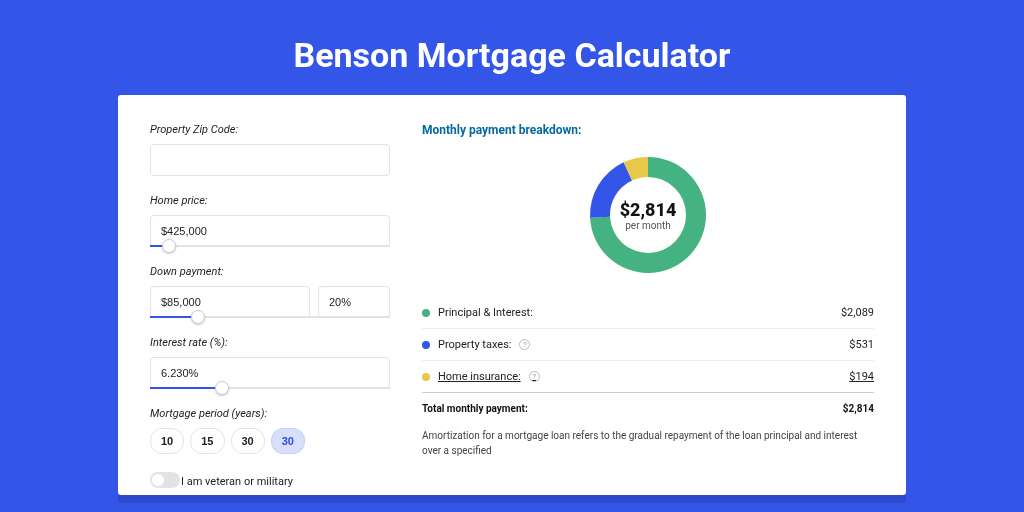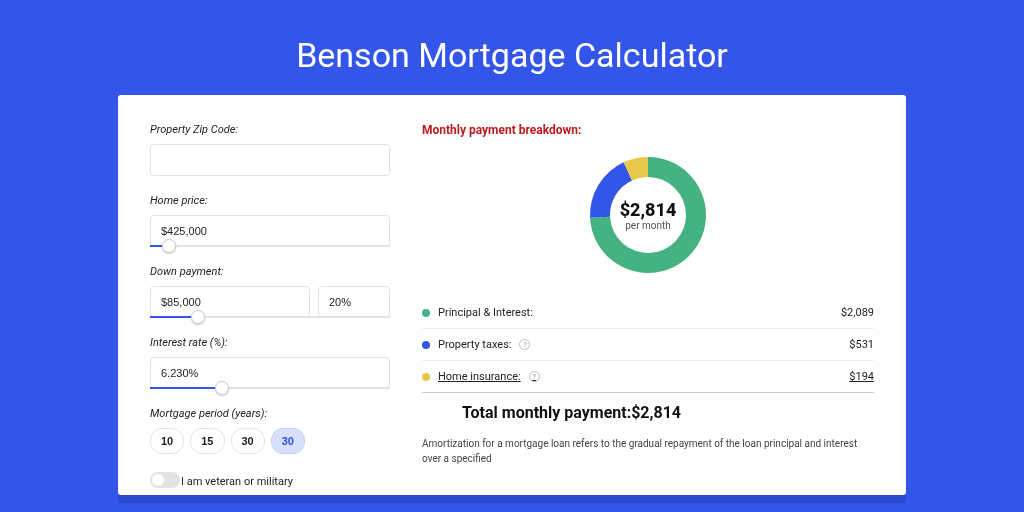--- a/index.html
+++ b/index.html
@@ -7,21 +7,21 @@
     font-family: -apple-system, BlinkMacSystemFont, "Segoe UI", Roboto, Helvetica, Arial, sans-serif;
     background: #3355e8;
     width: 1024px;
     height: 512px;
     overflow: hidden;
   }
   .page-title {
     text-align: center;
     color: #fff;
     font-size: 34px;
-    font-weight: 400;
+    font-weight: 700;
     padding: 35px 0 20px;
   }
   .card {
     background: #fff;
     margin: 0 auto;
     width: 788px;
     border-radius: 3px;
     padding: 28px 32px 0;
     display: flex;
     gap: 32px;
@@ -94,21 +94,21 @@
     position: absolute;
     left: 2px;
     top: 2px;
     width: 12px;
     height: 12px;
     border-radius: 50%;
     background: #fff;
   }
   .toggle-label { font-size: 11px; color: #222; }
 
-  .section-heading { font-size: 12px; font-weight: 700; color: #b91c1c; margin-bottom: 18px; }
+  .section-heading { font-size: 12px; font-weight: 700; color: #0369a1; margin-bottom: 18px; }
   .donut-wrap { display: flex; justify-content: center; margin-bottom: 22px; }
   .donut { position: relative; width: 120px; height: 120px; }
   .donut-center {
     position: absolute;
     inset: 0;
     display: flex;
     flex-direction: column;
     align-items: center;
     justify-content: center;
   }
@@ -136,26 +136,25 @@
     width: 11px;
     height: 11px;
     border-radius: 50%;
     border: 1px solid #bbb;
     color: #bbb;
     font-size: 8px;
     font-weight: 700;
   }
   .total-row {
     display: flex;
-    justify-content: flex-start;
-    font-size: 16px;
+    justify-content: space-between;
+    font-size: 10px;
     font-weight: 700;
     color: #111;
     padding: 10px 0 14px;
-    margin-left: 40px;
   }
   .amort-heading { font-size: 12px; font-weight: 700; color: #111; margin: 14px 0 10px; }
   .amort-text { font-size: 10px; color: #444; line-height: 1.5; }
 </style>
 </head>
 <body>
 
 <h1 class="page-title">Benson Mortgage Calculator</h1>
 
 <div class="card">

